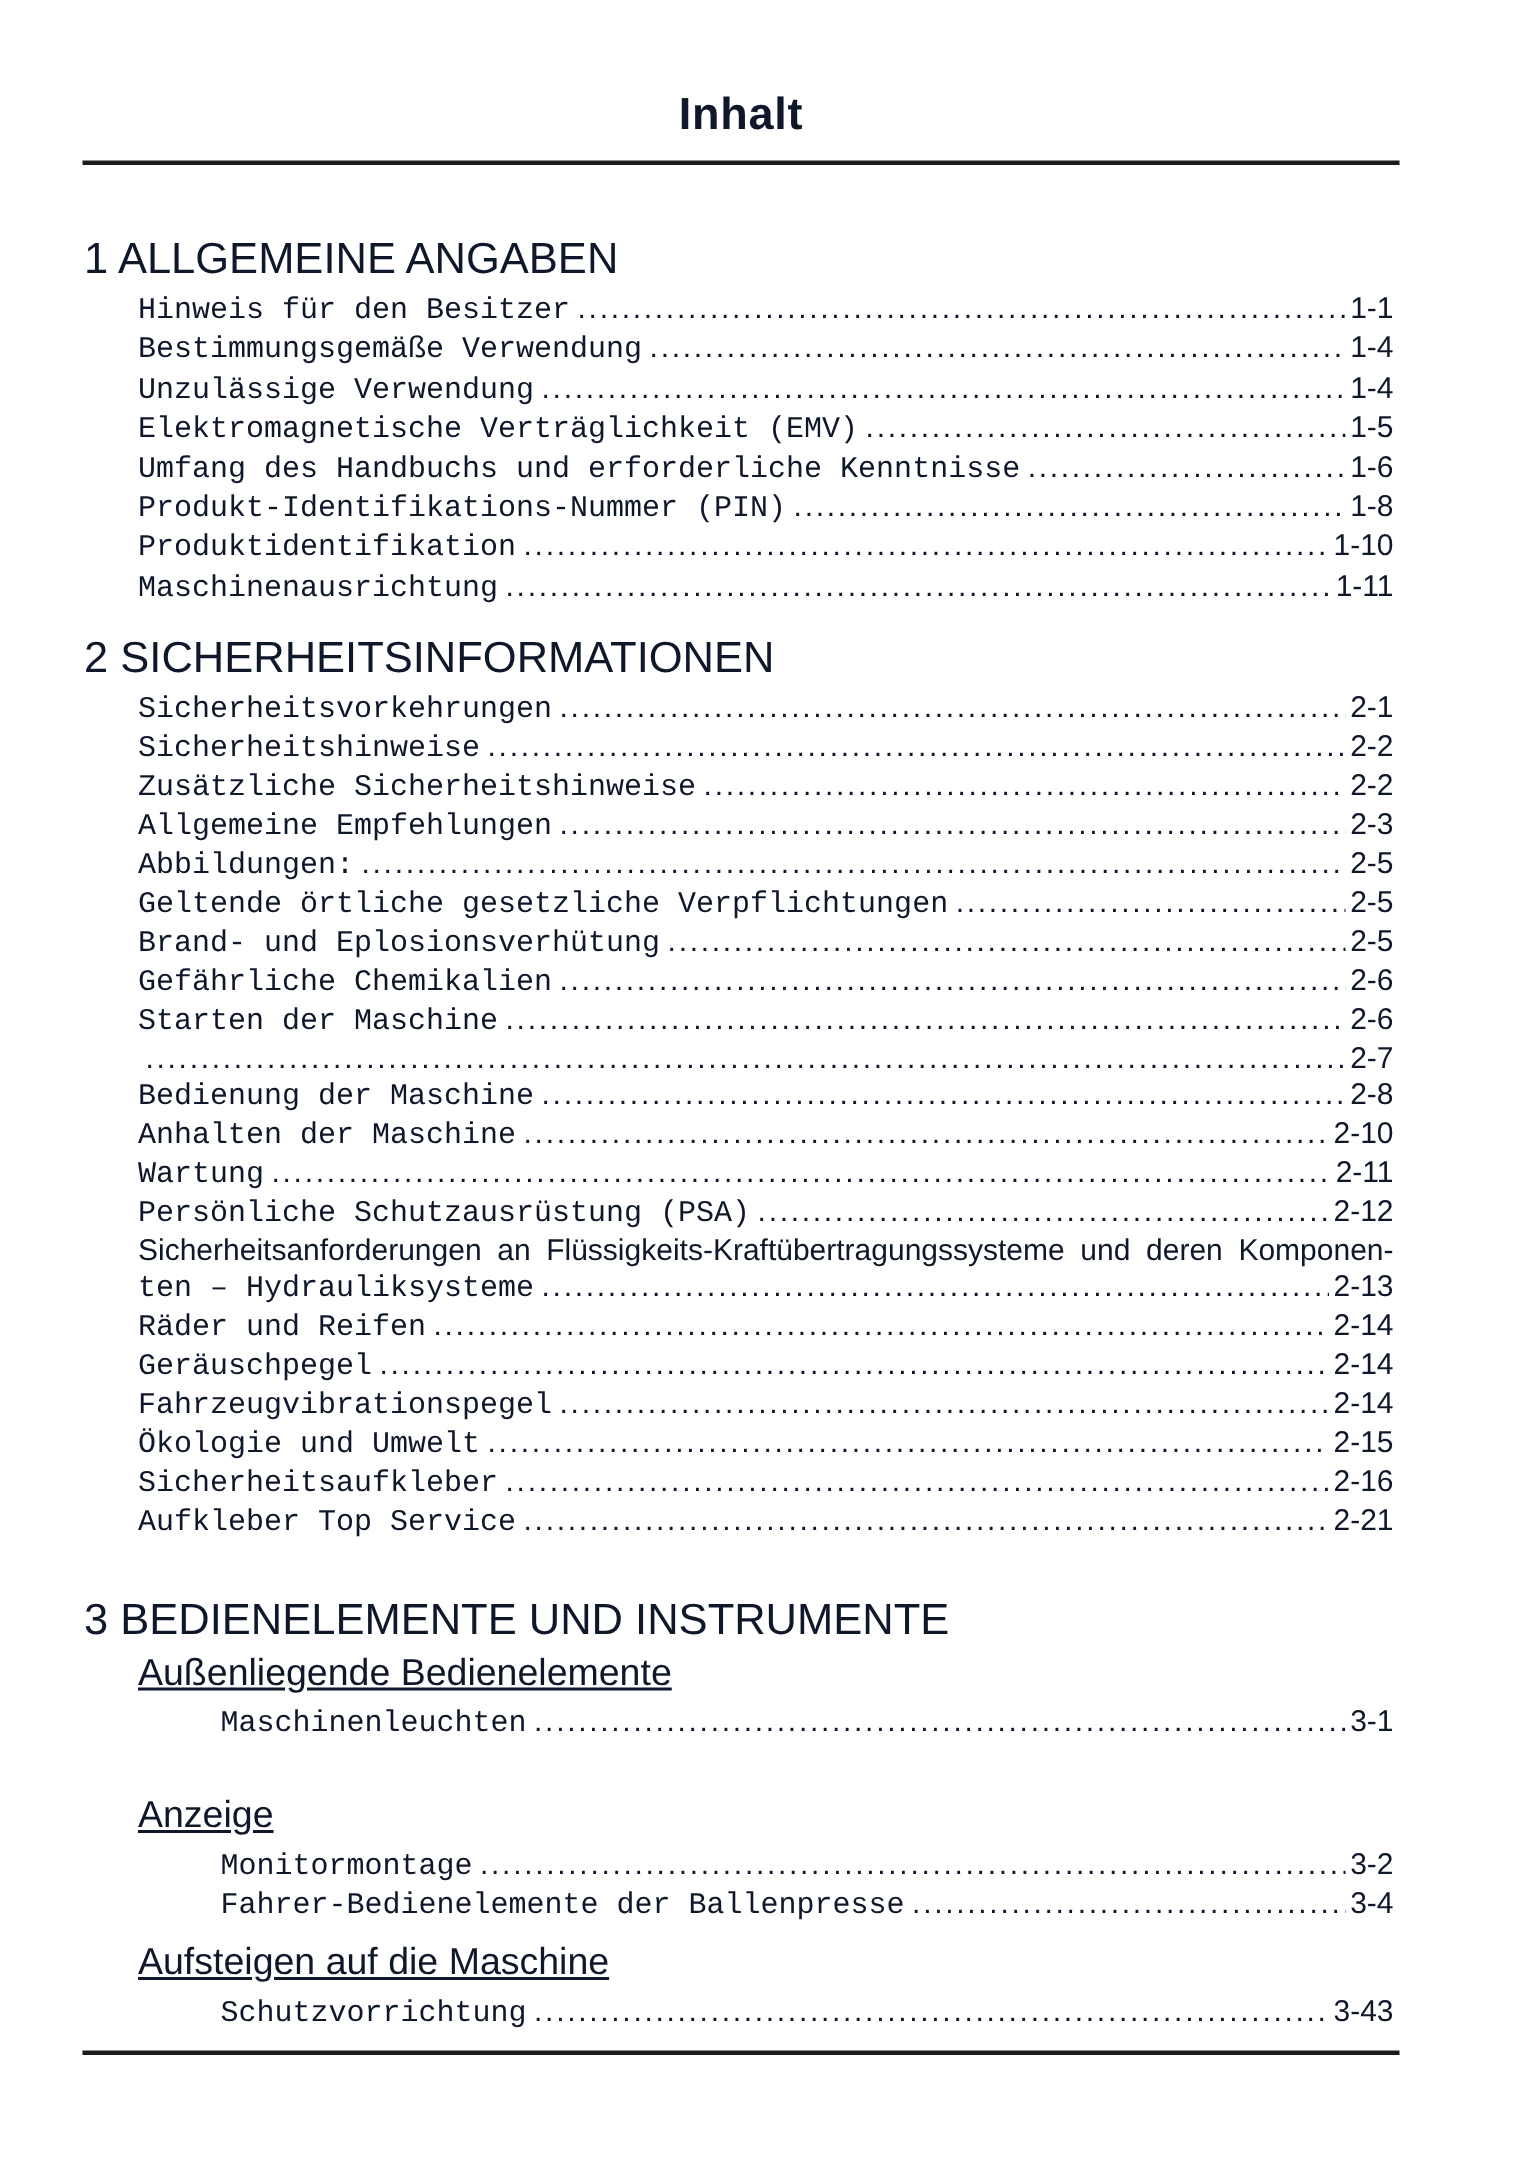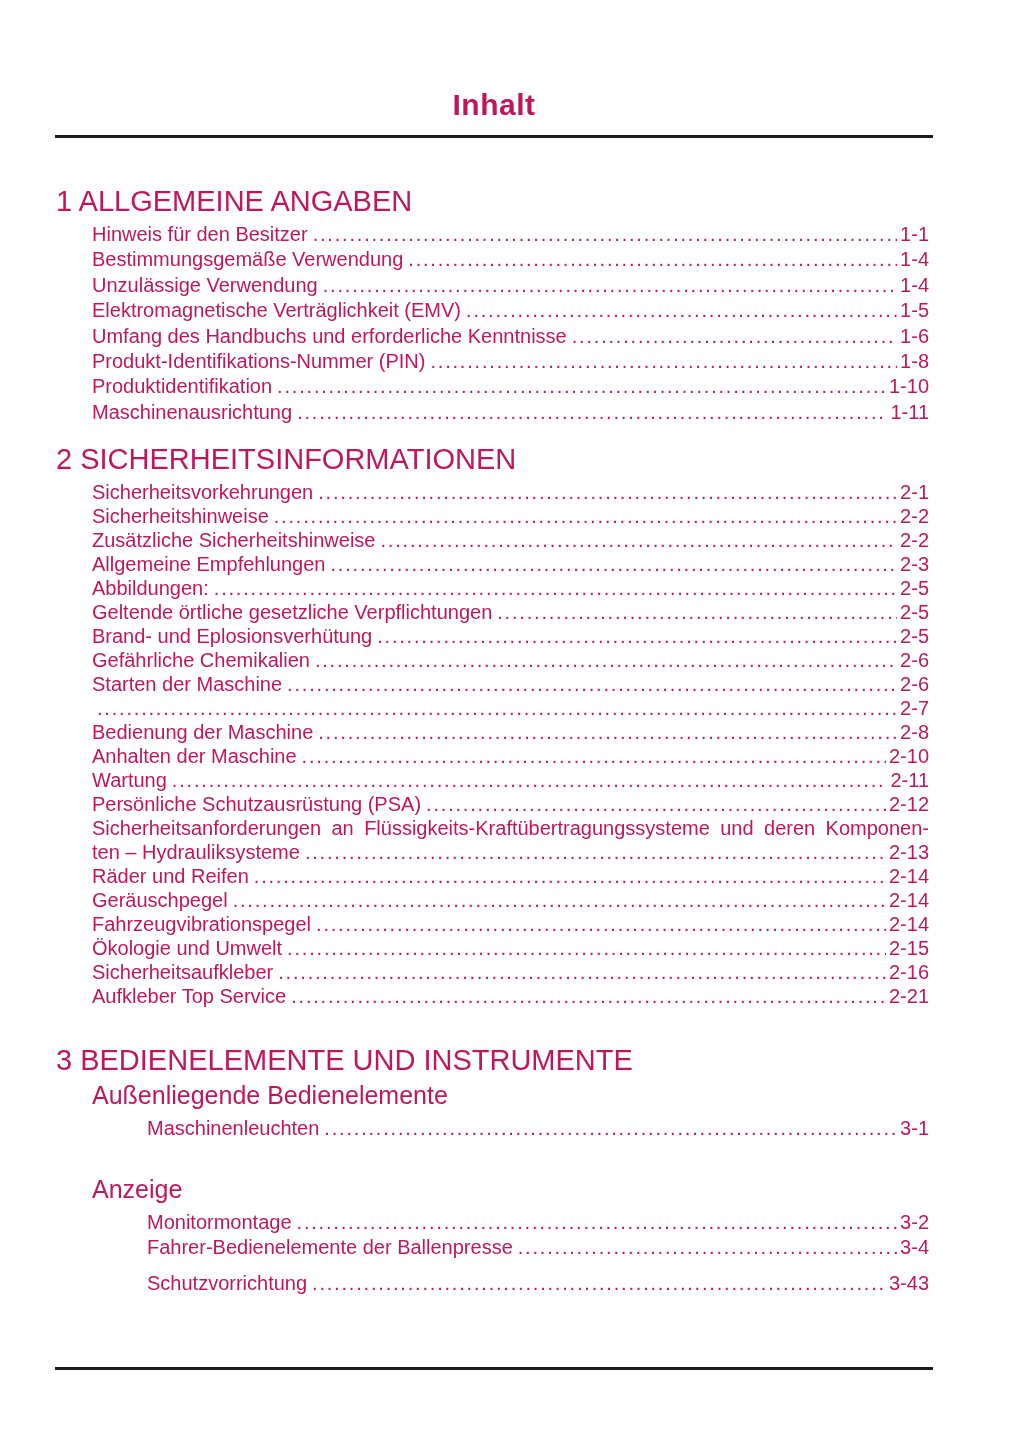--- a/index.html
+++ b/index.html
@@ -5,24 +5,24 @@
   html, body {
     margin: 0;
     padding: 0;
     background: #ffffff;
   }
   .page {
     position: relative;
     width: 1024px;
     height: 1447px;
     background: #ffffff;
-    color: #be185d;
+    color: #0f172a;
     font-family: "Liberation Sans", "DejaVu Sans", sans-serif;
     box-sizing: border-box;
-    padding-top: 87px;
+    padding-top: 59px;
     overflow: hidden;
   }
   .content {
     width: 878px;
     margin-left: 55px;
   }
   .page-title {
     margin: 0;
     font-size: 30px;
     line-height: 35px;
@@ -59,21 +59,21 @@
     margin-left: 37px;
     margin-right: 4px;
   }
   .toc-row {
     display: flex;
     align-items: baseline;
     font-size: 20px;
     line-height: 25.4px;
   }
   #sections > .toc-section:nth-child(2) .toc-row { line-height: 24px; }
-  .toc-label { white-space: nowrap; }
+  .toc-label { white-space: nowrap; font-family: Liberation Mono, monospace; }
   .toc-dots {
     flex: 1 1 auto;
     overflow: hidden;
     white-space: nowrap;
     letter-spacing: 1.8px;
     margin-left: 5px;
     margin-right: 3px;
   }
   .toc-page {
     white-space: nowrap;
@@ -89,20 +89,21 @@
   .toc-subsection { margin: 0; }
   .subsections > .toc-subsection:nth-child(1) { margin-top: 0; }
   .subsections > .toc-subsection:nth-child(2) { margin-top: 34px; }
   .subsections > .toc-subsection:nth-child(3) { margin-top: 11px; }
   .subsection-heading {
     margin: 0 0 7px 37px;
     font-size: 25px;
     line-height: 28px;
     font-weight: 400;
     white-space: nowrap;
+    text-decoration: underline;
   }
   .toc-subsection .entries {
     margin-left: 92px;
     margin-right: 4px;
   }
   .toc-subsection .toc-row { line-height: 25px; }
 </style>
 </head>
 <body>
 
@@ -324,20 +325,21 @@
 
   <div class="toc-row">
     <span class="toc-label">Fahrer-Bedienelemente der Ballenpresse</span>
     <span class="toc-dots" aria-hidden="true">..........................................................................................................................................................................</span>
     <span class="toc-page">3-4</span>
   </div>
 </div>
   </div>
 
   <div class="toc-subsection">
+    <h3 class="subsection-heading">Aufsteigen auf die Maschine</h3>
     <div class="entries">
   <div class="toc-row">
     <span class="toc-label">Schutzvorrichtung</span>
     <span class="toc-dots" aria-hidden="true">..........................................................................................................................................................................</span>
     <span class="toc-page">3-43</span>
   </div>
 </div>
   </div>
 </div>
   </section>

